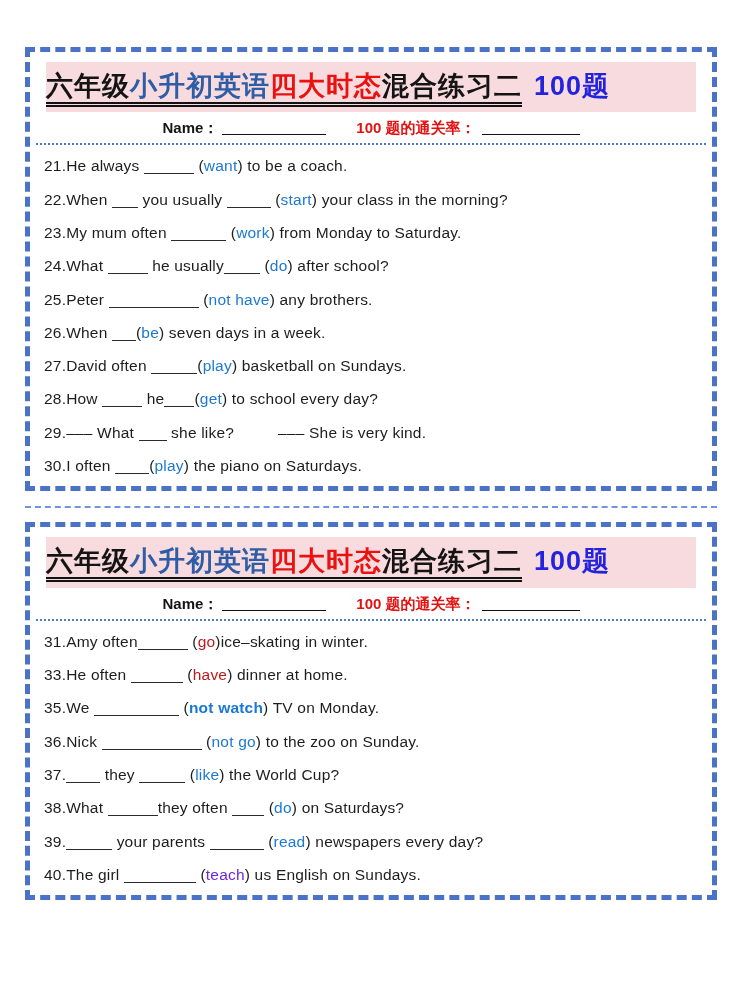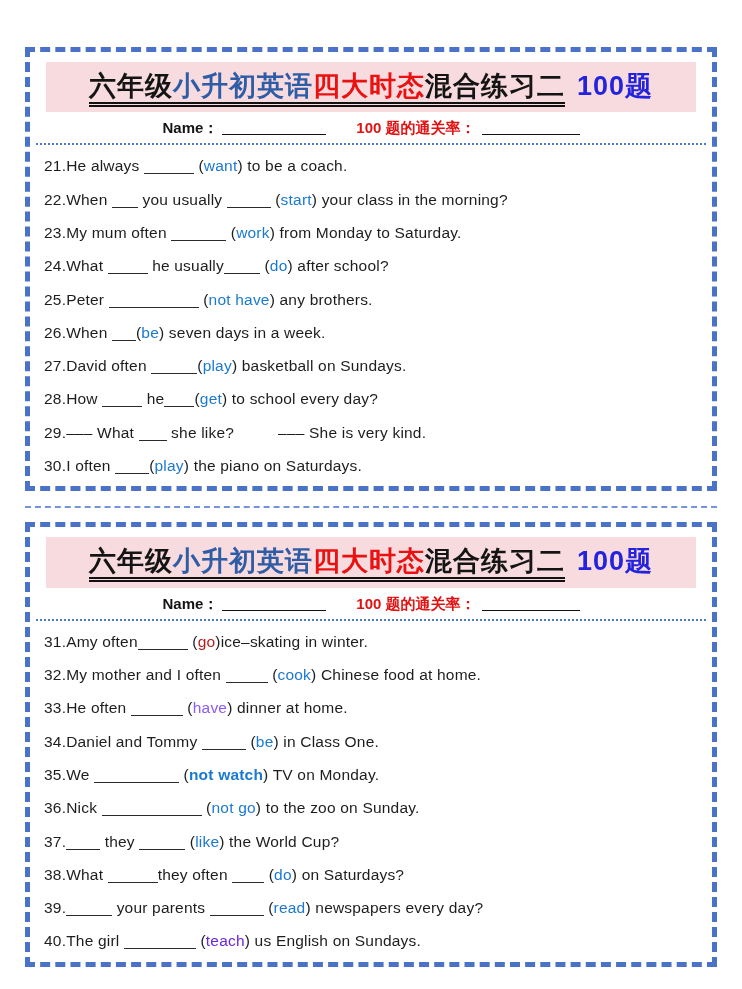--- a/index.html
+++ b/index.html
@@ -9,21 +9,21 @@
     font-family:"Liberation Sans","DejaVu Sans",sans-serif;
   }
   .card{
     margin:0 25px;border:5px dashed #4a73c8;background:#fff;
     box-sizing:border-box;padding:6px 12px 4px 12px;
   }
   .section-divider{
     height:0;border-top:2px dashed #7394d8;margin:15px 25px 14px 25px;
   }
   .title-band{
-    margin:4px 4px 2px 4px;background:#f8dbdf;text-align:center;
+    margin:4px 4px 2px 4px;background:#f8dbdf;
     padding:8px 0 10px 0;font-weight:bold;font-size:27px;line-height:1.2;
     letter-spacing:1px;white-space:nowrap;
   }
   .title-main{border-bottom:5px double #111;padding-bottom:1px;}
   .title-count{margin-left:12px;}
   .name-row{
     text-align:center;font-weight:bold;font-size:15px;color:#141414;
     margin-top:7px;white-space:nowrap;
   }
   .name-blank{
@@ -79,23 +79,21 @@
   <section class="card">
     <div class="title-band" style="background: rgb(248, 219, 223);">
       <span class="title-main"><span style="color: rgb(20, 20, 20);">六年级</span><span style="color: rgb(46, 93, 166);">小升初英语</span><span style="color: rgb(234, 17, 17);">四大时态</span><span style="color: rgb(20, 20, 20);">混合练习二</span></span><span class="title-count" style="color: rgb(35, 35, 221);">100题</span>
     </div>
     <div class="name-row">
       <span class="name-label">Name：</span><span class="name-blank"></span><span class="rate-label" style="color: rgb(224, 18, 18);">100 题的通关率：</span><span class="rate-blank"></span>
     </div>
     <div class="header-divider"></div>
     <ol class="questions">
           <li class="q"><span class="qnum">31.</span><span>Amy often</span><span class="blank" style="width: 50px;"></span><span> (</span><span class="verb" style="color: #b91c1c;">go</span><span>)ice–skating in winter.</span></li>
-          <li class="q"><span class="qnum">32.</span><span>My mother and I often </span><span class="blank" style="width: 42px;"></span><span> (</span><span class="verb" style="color: rgb(27, 121, 210);">cook</span><span>) Chinese food at home.</span></li>
-          <li class="q"><span class="qnum">33.</span><span>He often </span><span class="blank" style="width: 52px;"></span><span> (</span><span class="verb" style="color: #8b5cf6;">have</span><span>) dinner at home.</span></li>
-          <li class="q"><span class="qnum">34.</span><span>Daniel and Tommy </span><span class="blank" style="width: 44px;"></span><span> (</span><span class="verb" style="color: rgb(27, 121, 210);">be</span><span>) in Class One.</span></li>
+          <li class="q"><span class="qnum">33.</span><span>He often </span><span class="blank" style="width: 52px;"></span><span> (</span><span class="verb" style="color: #b91c1c;">have</span><span>) dinner at home.</span></li>
           <li class="q"><span class="qnum">35.</span><span>We </span><span class="blank" style="width: 85px;"></span><span> (</span><span class="verb" style="color: rgb(27, 121, 210); font-weight: bold;">not watch</span><span>) TV on Monday.</span></li>
           <li class="q"><span class="qnum">36.</span><span>Nick </span><span class="blank" style="width: 100px;"></span><span> (</span><span class="verb" style="color: rgb(27, 121, 210);">not go</span><span>) to the zoo on Sunday.</span></li>
           <li class="q"><span class="qnum">37.</span><span class="blank" style="width: 34px;"></span><span> they </span><span class="blank" style="width: 46px;"></span><span> (</span><span class="verb" style="color: rgb(27, 121, 210);">like</span><span>) the World Cup?</span></li>
           <li class="q"><span class="qnum">38.</span><span>What </span><span class="blank" style="width: 50px;"></span><span>they often </span><span class="blank" style="width: 32px;"></span><span> (</span><span class="verb" style="color: rgb(27, 121, 210);">do</span><span>) on Saturdays?</span></li>
           <li class="q"><span class="qnum">39.</span><span class="blank" style="width: 46px;"></span><span> your parents </span><span class="blank" style="width: 54px;"></span><span> (</span><span class="verb" style="color: rgb(27, 121, 210);">read</span><span>) newspapers every day?</span></li>
           <li class="q"><span class="qnum">40.</span><span>The girl </span><span class="blank" style="width: 72px;"></span><span> (</span><span class="verb" style="color: #6d28d9;">teach</span><span>) us English on Sundays.</span></li>
         </ol>
   </section>
 </div>
 </main>

